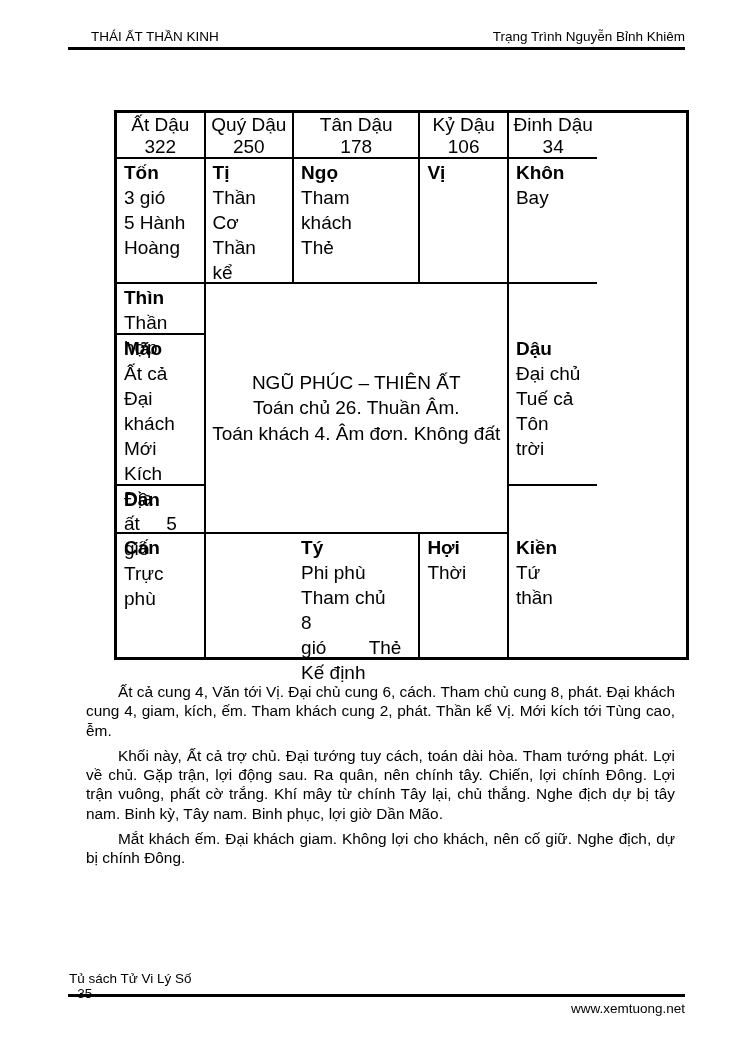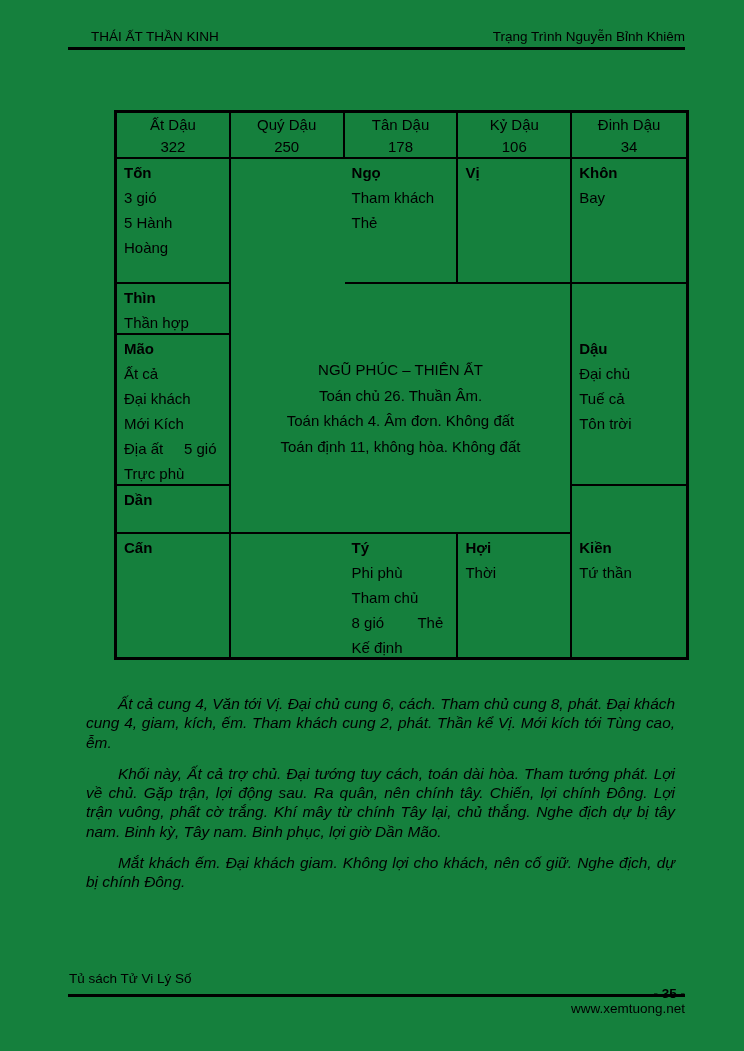--- a/index.html
+++ b/index.html
@@ -1,62 +1,62 @@
 <!DOCTYPE html>
 <html><head>
 <meta charset="utf-8">
 <title>THÁI ẤT THẦN KINH - 35</title>
 <style>
   html,body { margin:0; padding:0; background:#e8e8e8; }
   .page {
     position:relative; width:744px; height:1051px; margin:0 auto;
-    background:#15803d; color:#000000;
+    background:#ffffff; color:#000000;
     font-family:"Liberation Sans", sans-serif;
   }
   
   .pg-header {
     position:absolute; top:29px; left:69px; width:616px;
     display:flex; justify-content:space-between; font-size:13.5px;
   }
   .hdr-left { padding-left:22px; }
   .rule { position:absolute; left:68px; width:617px; height:3px; background:#000; }
   .rule-top { top:47px; }
   .rule-bottom { top:994px; }
   .pg-footer {
     position:absolute; top:971px; left:69px; width:616px;
     display:flex; font-size:13.5px;flex-direction:column;
   }
   .ft-left { flex:1; }
-  .ft-center { flex:1; text-align:right;font-weight:bold; }
+  .ft-center { flex:1; text-align:left; }
   .ft-right { flex:1; text-align:right; color:#000; cursor:pointer; }
   
   .chart {
     position:absolute; left:114px; top:110px; width:575px; height:550px;
     border:3px solid #000; box-sizing:border-box;
     display:grid;
-    grid-template-columns:repeat(5, 1fr);
+    grid-template-columns:repeat(6, 1fr);
     grid-template-rows:46px 125px 51px 151px 48px 123px;
-    font-size:15px;
-  }
-  .cell { box-sizing:border-box; padding:1px 4px 0 7px; line-height:25px; }
+    font-size:19px;
+  }
+  .cell { box-sizing:border-box; padding:1px 17px 0 7px; line-height:25px; }
   .b-r { border-right:2px solid #000; }
   .b-b { border-bottom:2px solid #000; }
   .ct { font-weight:bold; }
   .year { text-align:center; padding:1px 2px 0 2px; line-height:22px; }
   .center-cell {
     display:flex; flex-direction:column; justify-content:center;
     text-align:center; padding:8px 4px;
   }
   .center-cell .cell-line, .center-title { line-height:25.5px; }
   
   .body-text {
     position:absolute; left:86px; top:682px; width:589px;
     font-size:15.4px; line-height:19.3px; text-align:justify;
   }
-  .body-text p { margin:12px 0 6px 0; text-indent:32px;font-style:italic; }
+  .body-text p { margin:0 0 6px 0; text-indent:32px; }
 </style>
 </head>
 <body>
 
 <div class="page">
 
   <div class="pg-header">
     <span class="hdr-left">THÁI ẤT THẦN KINH</span>
     <span class="hdr-right">Trạng Trình Nguyễn Bỉnh Khiêm</span>
   </div>
@@ -84,20 +84,27 @@
       <div>Đinh Dậu</div>
       <div>34</div>
     </div>
 
     <div class="cell b-r b-b" style="grid-area:2/1">
       <div class="ct">Tốn</div>
       <div>
           <div class="cell-line">3 gió</div>
           <div class="cell-line">5 Hành</div>
           <div class="cell-line">Hoàng</div>
+        </div>
+    </div>
+    <div class="cell b-r b-b" style="grid-area:2/2">
+      <div class="ct">Tị</div>
+      <div>
+          <div class="cell-line">Thần Cơ</div>
+          <div class="cell-line">Thần kể</div>
         </div>
     </div>
     <div class="cell b-r b-b" style="grid-area:2/3">
       <div class="ct">Ngọ</div>
       <div>
           <div class="cell-line">Tham khách</div>
           <div class="cell-line">Thẻ</div>
         </div>
     </div>
     <div class="cell b-r b-b" style="grid-area:2/4">
@@ -129,21 +136,20 @@
     <div class="cell b-r b-b" style="grid-area:5/1">
       <div class="ct">Dần</div>
       <div></div>
     </div>
 
     <div class="cell center-cell b-r b-b" style="grid-area:3/2/6/5">
       <div class="center-title">NGŨ PHÚC – THIÊN ẤT</div>
       <div>
           <div class="cell-line">Toán chủ 26. Thuần Âm.</div>
           <div class="cell-line">Toán khách 4. Âm đơn. Không đất</div>
-          <div class="cell-line">Toán định 11, không hòa. Không đất</div>
         </div>
     </div>
 
     <div class="cell b-b" style="grid-area:4/5">
       <div class="ct">Dậu</div>
       <div>
           <div class="cell-line">Đại chủ</div>
           <div class="cell-line">Tuế cả</div>
           <div class="cell-line">Tôn trời</div>
         </div>

